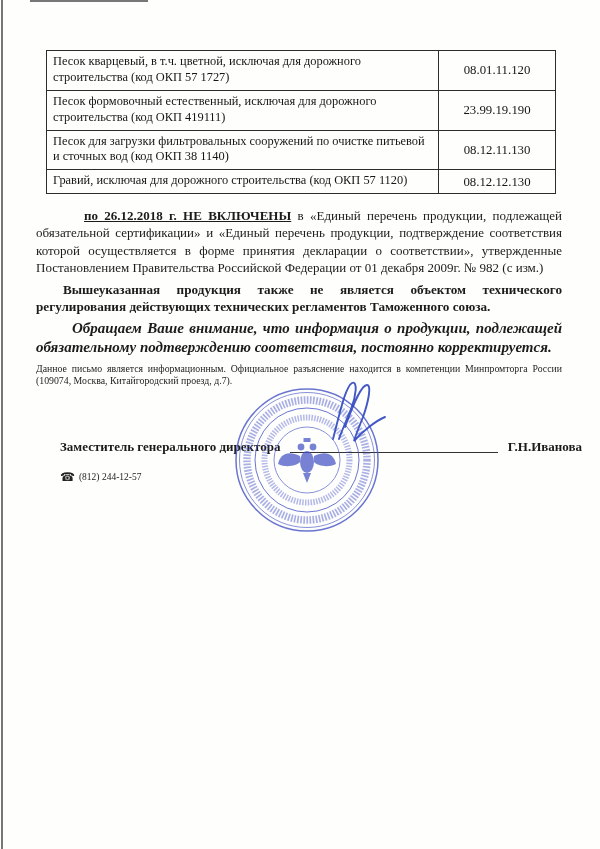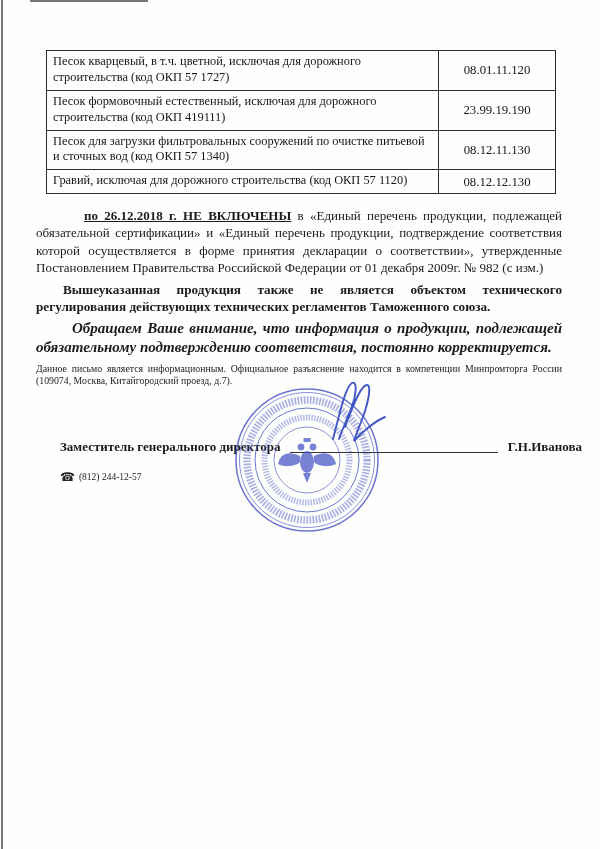--- a/index.html
+++ b/index.html
@@ -163,21 +163,21 @@
     <tbody>
       <tr>
         <td class="desc">Песок кварцевый, в т.ч. цветной, исключая для дорожного строительства (код ОКП 57 1727)</td>
         <td class="code">08.01.11.120</td>
       </tr>
       <tr>
         <td class="desc">Песок формовочный естественный, исключая для дорожного строительства (код ОКП 419111)</td>
         <td class="code">23.99.19.190</td>
       </tr>
       <tr>
-        <td class="desc">Песок для загрузки фильтровальных сооружений по очистке питьевой и сточных вод (код ОКП 57 1340)</td>
+        <td class="desc">Песок для загрузки фильтровальных сооружений по очистке питьевой и сточных вод (код ОКП 38 1140)</td>
         <td class="code">08.12.11.130</td>
       </tr>
       <tr>
         <td class="desc">Гравий, исключая для дорожного строительства (код ОКП 57 1120)</td>
         <td class="code">08.12.12.130</td>
       </tr>
     </tbody>
   </table>
 
   <div class="bodytext">

